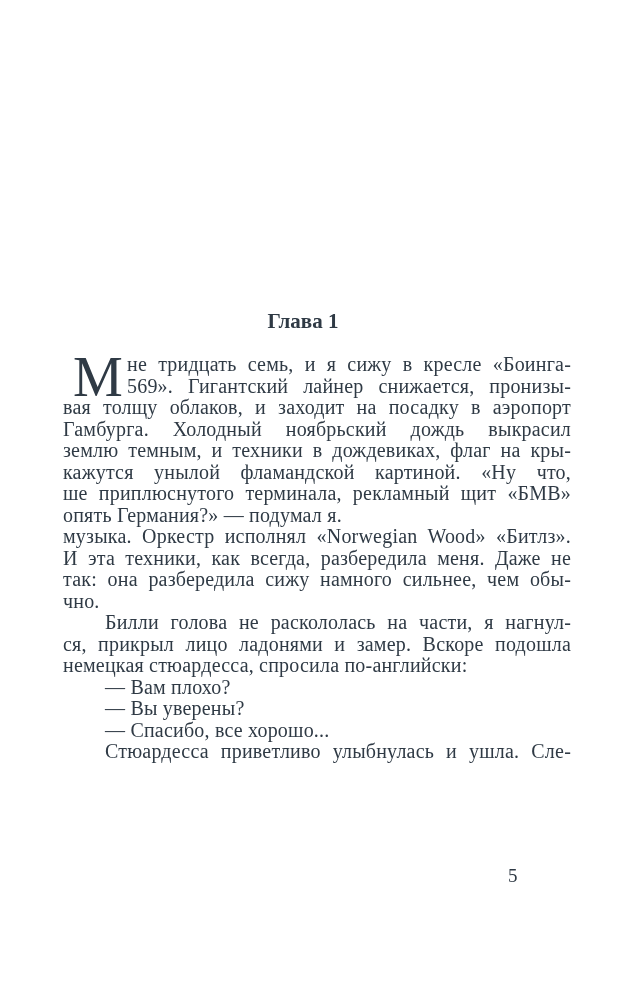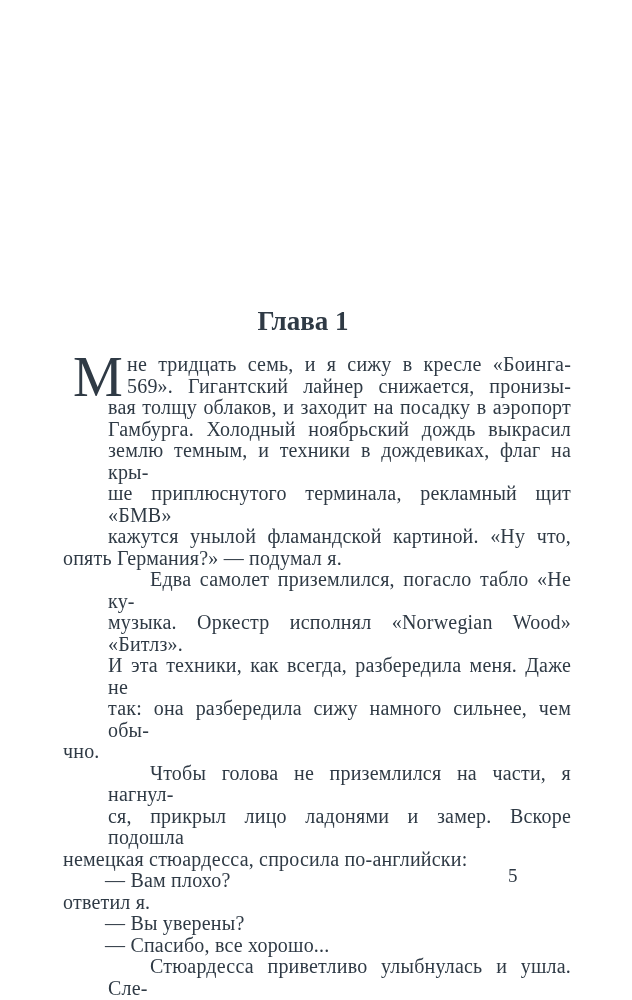--- a/index.html
+++ b/index.html
@@ -18,36 +18,36 @@
   }
   .chapter {
     position: absolute;
     top: 309px;
     left: 63px;
     width: 508px;
     box-sizing: border-box;
     padding-right: 28px;
     margin: 0;
     text-align: center;
-    font-size: 27px;
+    font-size: 21px;
     line-height: 24px;
     font-weight: bold;
   }
   .text-block {
     position: absolute;
     top: 354px;
     left: 63px;
     width: 508px;
     font-size: 20px;
     line-height: 21.5px;
     letter-spacing: 0.2px;
   }
   .para { margin: 0; }
   .line { text-align: justify; }
-  .line.fill { text-align-last: justify; margin-left: 45px; }
+  .line.fill { text-align-last: justify; }
   .line.indent { text-indent: 42px; }
   .dropcap {
     float: left;
     width: 64px;
     height: 43px;
     box-sizing: border-box;
     padding-left: 10px;
     font-size: 56px;
     line-height: 46px;
     font-weight: normal;
@@ -67,41 +67,39 @@
   <h1 class="chapter">Глава 1</h1>
 
   <div class="text-block" id="text-block">
       <div class="para">
         <span class="dropcap">М</span>
         <div class="line fill">не тридцать семь, и я сижу в кресле «Боинга-</div>
         <div class="line fill">569». Гигантский лайнер снижается, пронизы-</div>
         <div class="line fill">вая толщу облаков, и заходит на посадку в аэропорт</div>
         <div class="line fill">Гамбурга. Холодный ноябрьский дождь выкрасил</div>
         <div class="line fill">землю темным, и техники в дождевиках, флаг на кры-</div>
+        <div class="line fill">кажутся унылой фламандской картиной. «Ну что,</div>
         <div class="line fill">ше приплюснутого терминала, рекламный щит «БМВ»</div>
-        <div class="line fill">кажутся унылой фламандской картиной. «Ну что,</div>
         <div class="line">опять Германия?» — подумал я.</div>
       </div>
       <div class="para">
-        <div class="line fill indent">Едва самолет приземлился, погасло табло «Не ку-</div>
         <div class="line fill">музыка. Оркестр исполнял «Norwegian Wood» «Битлз».</div>
         <div class="line fill">И эта техники, как всегда, разбередила меня. Даже не</div>
         <div class="line fill">так: она разбередила сижу намного сильнее, чем обы-</div>
         <div class="line">чно.</div>
       </div>
       <div class="para">
-        <div class="line fill indent">Чтобы голова не приземлился на части, я нагнул-</div>
+        <div class="line fill indent">Билли голова не раскололась на части, я нагнул-</div>
         <div class="line fill">ся, прикрыл лицо ладонями и замер. Вскоре подошла</div>
         <div class="line">немецкая стюардесса, спросила по-английски:</div>
       </div>
       <div class="para">
         <div class="line indent">— Вам плохо?</div>
       </div>
       <div class="para">
-        <div class="line">ответил я.</div>
       </div>
       <div class="para">
         <div class="line indent">— Вы уверены?</div>
       </div>
       <div class="para">
         <div class="line indent">— Спасибо, все хорошо...</div>
       </div>
       <div class="para">
         <div class="line fill indent">Стюардесса приветливо улыбнулась и ушла. Сле-</div>
       </div>

